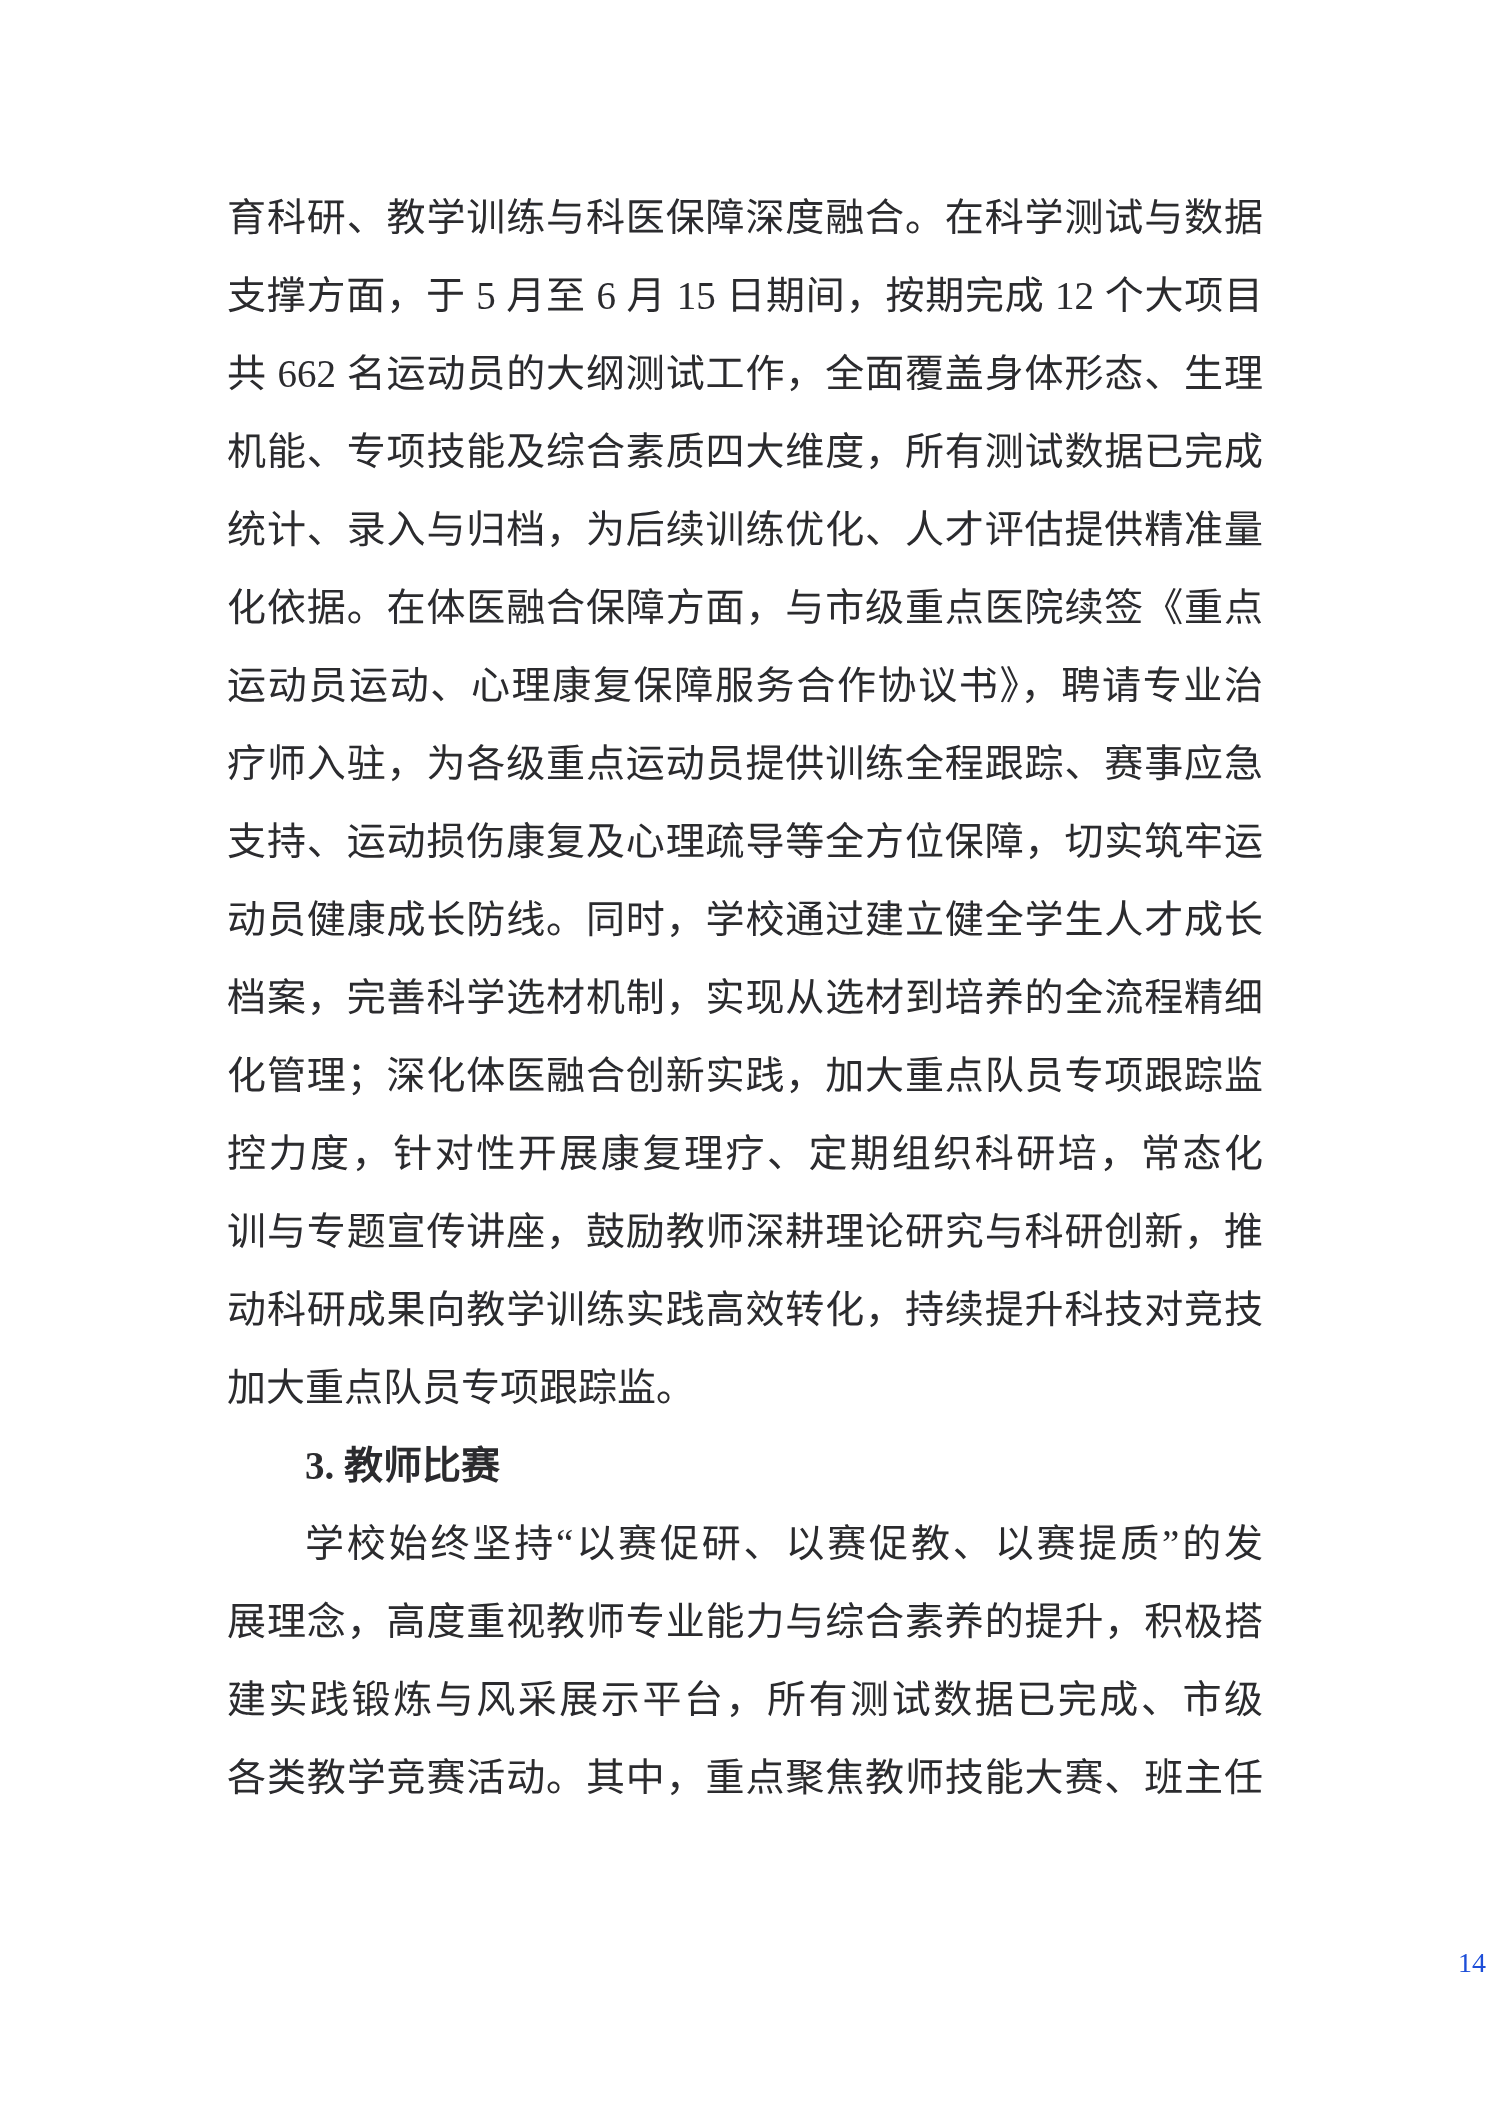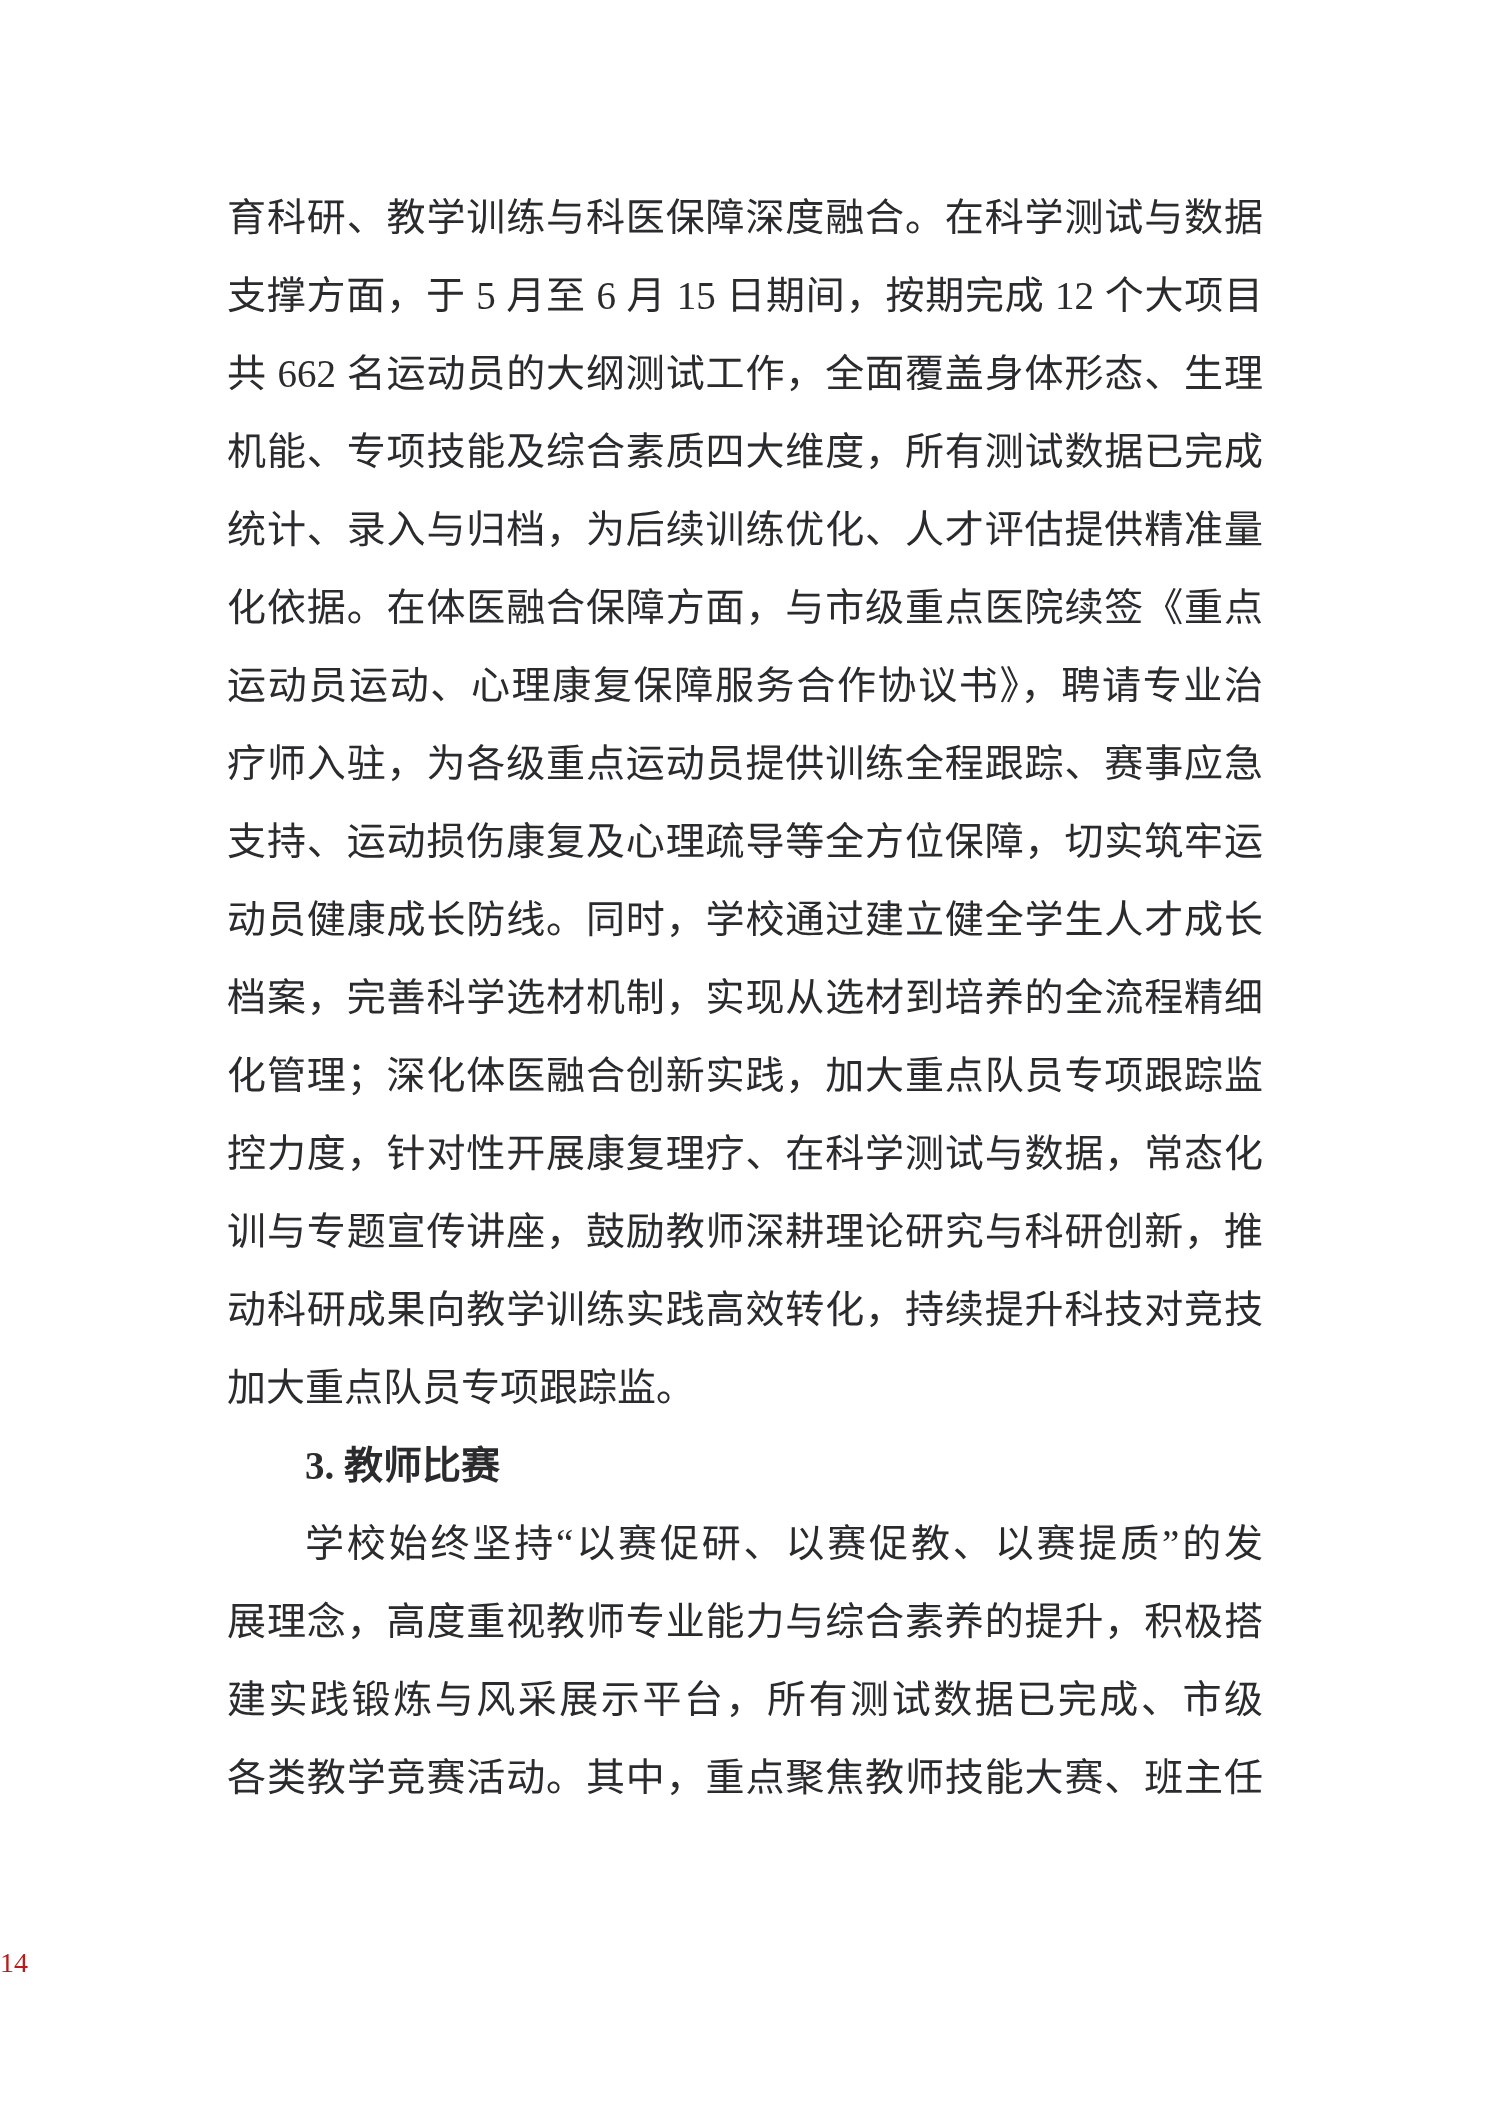--- a/index.html
+++ b/index.html
@@ -34,44 +34,44 @@
     font-weight: bold;
     text-indent: 2em;
     text-align: center;
     text-align-last: left;
   }
   .page-number {
     position: absolute;
     top: 1948px;
     left: 0;
     width: 100%;
-    text-align: left;
+    text-align: right;
     font-size: 28px;
     line-height: 30px;
-    color: #b91c1c;
+    color: #1d4ed8;
   }
 </style>
 </head>
 <body>
 
 <div class="page">
   <div class="doc-body">
     <div class="ln j">育科研、教学训练与科医保障深度融合。在科学测试与数据</div>
     <div class="ln j">支撑方面，于 5 月至 6 月 15 日期间，按期完成 12 个大项目</div>
     <div class="ln j">共 662 名运动员的大纲测试工作，全面覆盖身体形态、生理</div>
     <div class="ln j">机能、专项技能及综合素质四大维度，所有测试数据已完成</div>
     <div class="ln j">统计、录入与归档，为后续训练优化、人才评估提供精准量</div>
     <div class="ln j">化依据。在体医融合保障方面，与市级重点医院续签《重点</div>
     <div class="ln j">运动员运动、心理康复保障服务合作协议书》，聘请专业治</div>
     <div class="ln j">疗师入驻，为各级重点运动员提供训练全程跟踪、赛事应急</div>
     <div class="ln j">支持、运动损伤康复及心理疏导等全方位保障，切实筑牢运</div>
     <div class="ln j">动员健康成长防线。同时，学校通过建立健全学生人才成长</div>
     <div class="ln j">档案，完善科学选材机制，实现从选材到培养的全流程精细</div>
     <div class="ln j">化管理；深化体医融合创新实践，加大重点队员专项跟踪监</div>
-    <div class="ln j">控力度，针对性开展康复理疗、在科学测试与数据，常态化</div>
+    <div class="ln j">控力度，针对性开展康复理疗、定期组织科研培，常态化</div>
     <div class="ln j">训与专题宣传讲座，鼓励教师深耕理论研究与科研创新，推</div>
     <div class="ln j">动科研成果向教学训练实践高效转化，持续提升科技对竞技</div>
     <div class="ln">加大重点队员专项跟踪监。</div>
     <div class="ln heading">3. 教师比赛</div>
     <div class="ln j indent">学校始终坚持“以赛促研、以赛促教、以赛提质”的发</div>
     <div class="ln j">展理念，高度重视教师专业能力与综合素养的提升，积极搭</div>
     <div class="ln j">建实践锻炼与风采展示平台，所有测试数据已完成、市级</div>
     <div class="ln j">各类教学竞赛活动。其中，重点聚焦教师技能大赛、班主任</div>
   </div>
   <div class="page-number">14</div>

